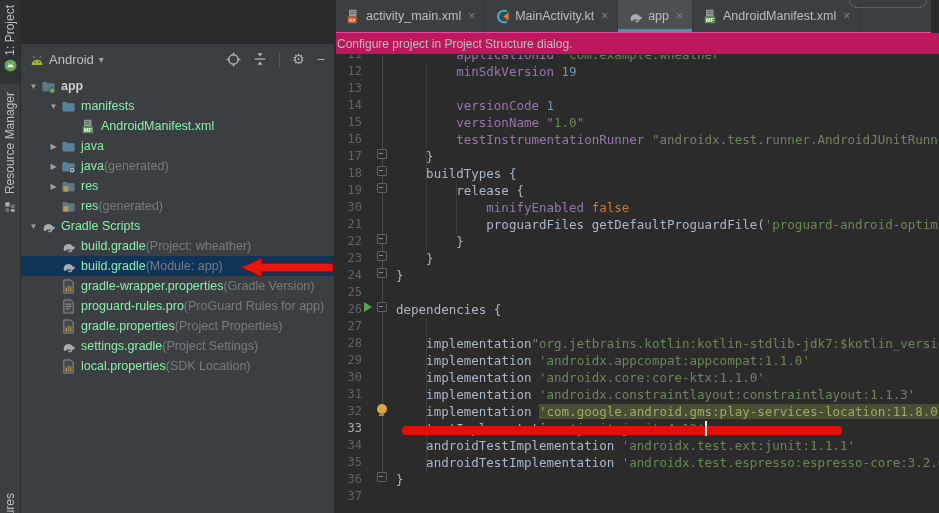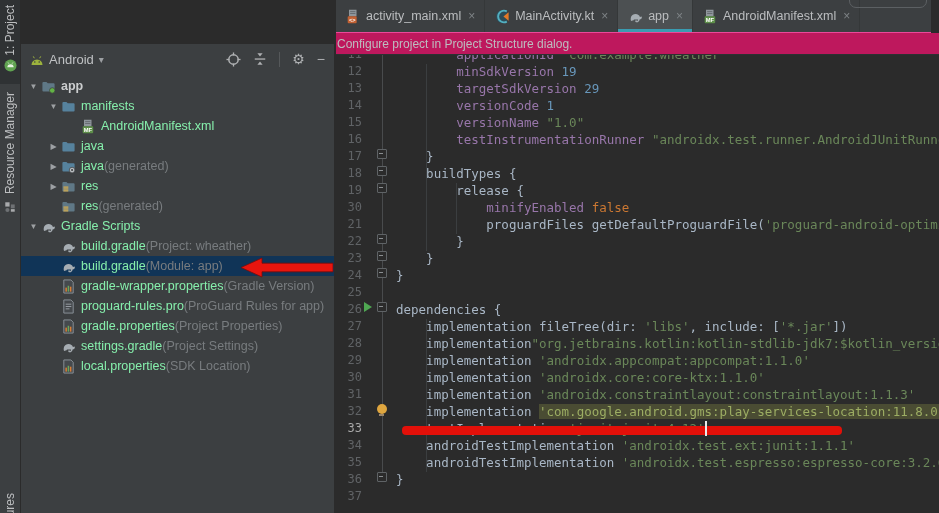--- a/index.html
+++ b/index.html
@@ -372,21 +372,20 @@
         <div class="cl">
           <span class="ln">12</span>
           <span class="mark"></span>
           <span class="fold"></span>
           <span class="ct"><span class="tk-d">        </span><span class="tk-p">minSdkVersion</span><span class="tk-d"> </span><span class="tk-n">19</span></span>
         </div>
         <div class="cl">
           <span class="ln">13</span>
           <span class="mark"></span>
           <span class="fold"></span>
-          <span class="ct"><span class="tk-d">        </span><span class="tk-p">targetSdkVersion</span><span class="tk-d"> </span><span class="tk-n">29</span></span>
         </div>
         <div class="cl">
           <span class="ln">14</span>
           <span class="mark"></span>
           <span class="fold"></span>
           <span class="ct"><span class="tk-d">        </span><span class="tk-p">versionCode</span><span class="tk-d"> </span><span class="tk-n">1</span></span>
         </div>
         <div class="cl">
           <span class="ln">15</span>
           <span class="mark"></span>
@@ -472,21 +471,20 @@
           </span>
           <span class="fold">
             <span class="fbox"></span>
           </span>
           <span class="ct"><span class="tk-d">dependencies {</span></span>
         </div>
         <div class="cl">
           <span class="ln">27</span>
           <span class="mark"></span>
           <span class="fold"></span>
-          <span class="ct"><span class="tk-d">    implementation fileTree(dir: </span><span class="tk-s">'libs'</span><span class="tk-d">, include: [</span><span class="tk-s">'*.jar'</span><span class="tk-d">])</span></span>
         </div>
         <div class="cl">
           <span class="ln">28</span>
           <span class="mark"></span>
           <span class="fold"></span>
           <span class="ct"><span class="tk-d">    implementation</span><span class="tk-s">"org.jetbrains.kotlin:kotlin-stdlib-jdk7:$kotlin_version"</span></span>
         </div>
         <div class="cl">
           <span class="ln">29</span>
           <span class="mark"></span>

